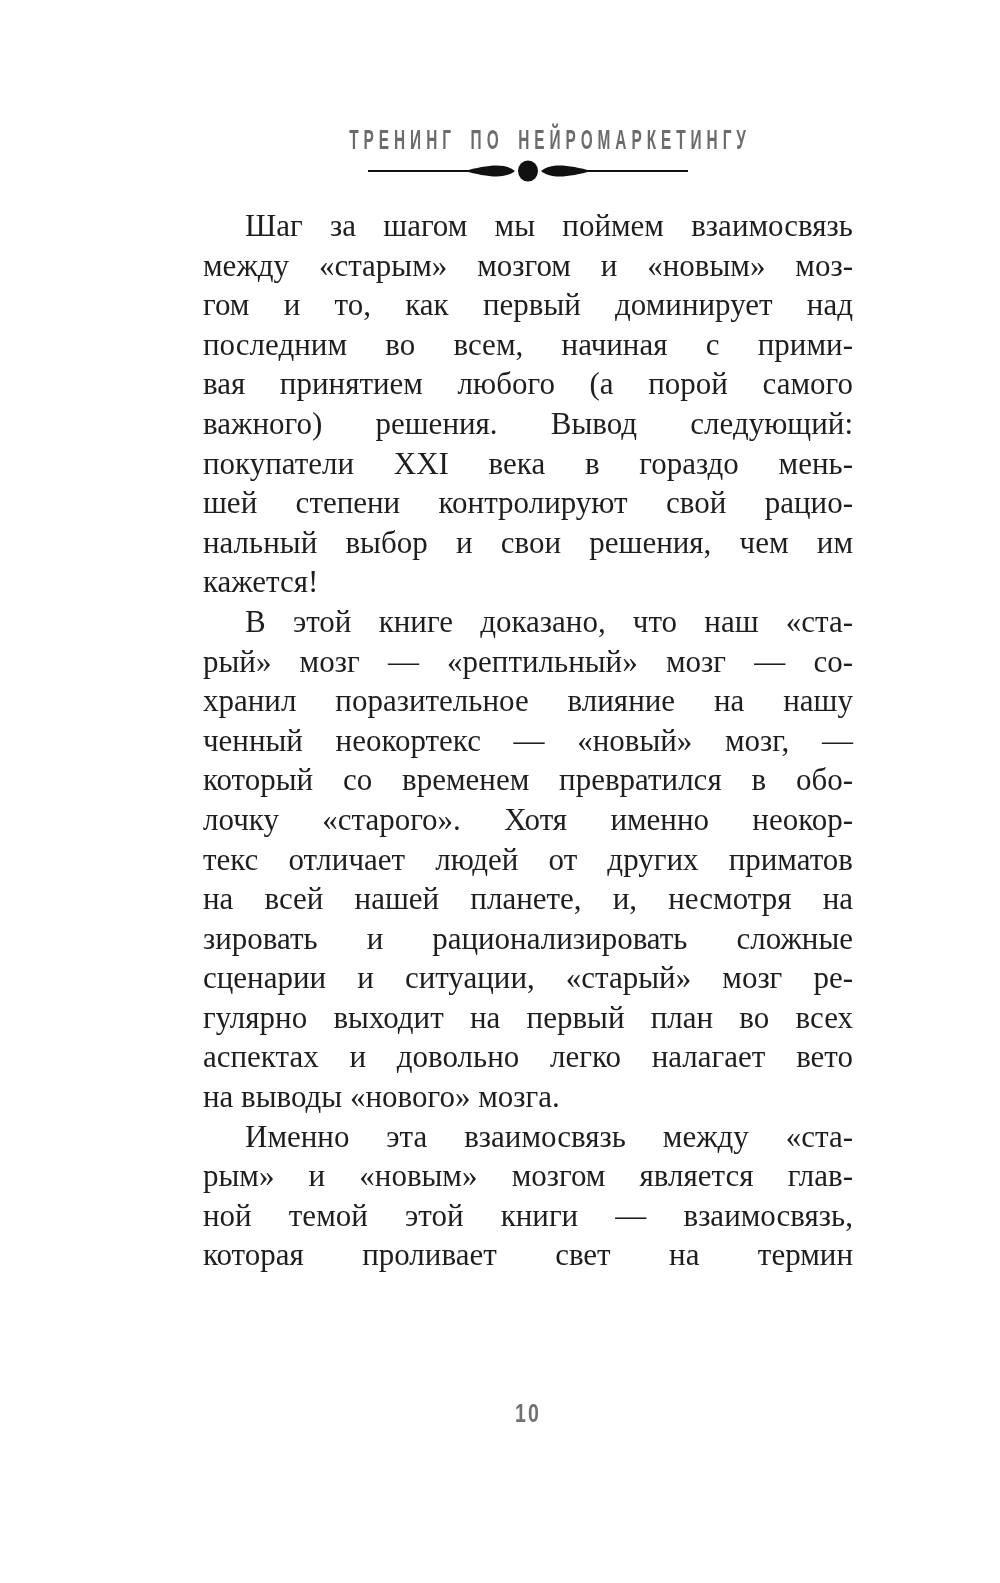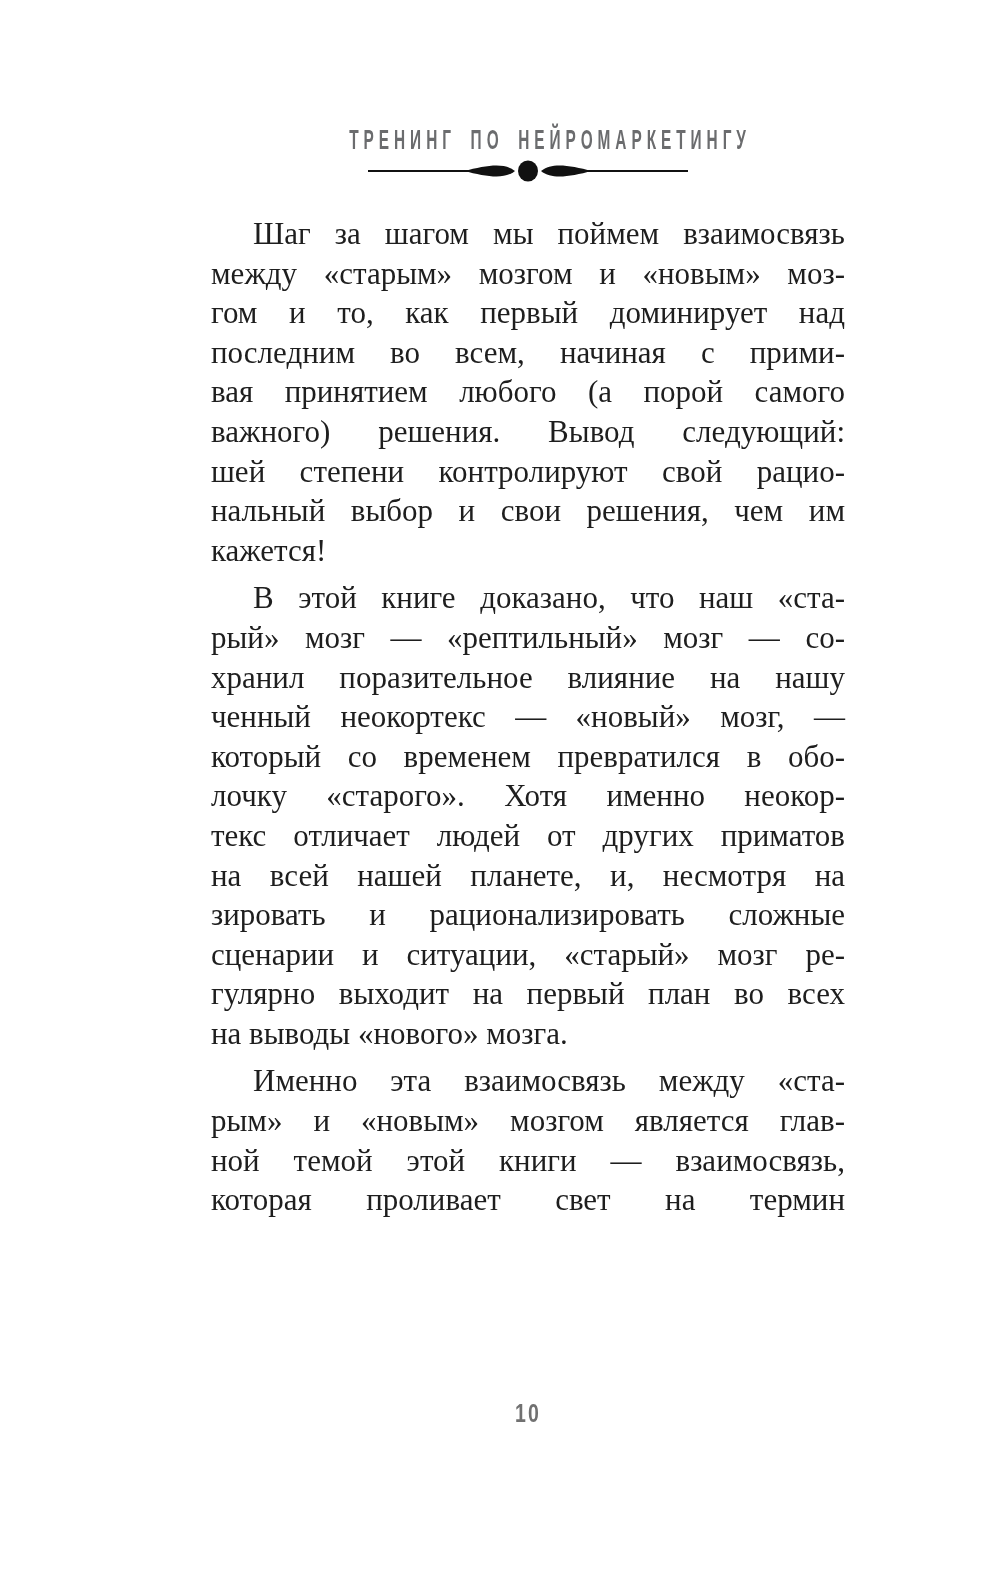--- a/index.html
+++ b/index.html
@@ -36,21 +36,21 @@
     height: 26px;
   }
   .body-text {
     position: absolute;
     top: 206px;
     left: 203px;
     width: 650px;
     color: #1e1e1e;
     font-size: 31px;
   }
-  .para { margin: 8px; padding: 0; }
+  .para { margin: 0; padding: 0; }
   .line {
     line-height: 39.6px;
     white-space: normal;
     text-align: justify;
     text-align-last: justify;
   }
   .line.end {
     text-align: left;
     text-align-last: left;
   }
@@ -86,36 +86,38 @@
   </svg>
 
   <div class="body-text">
       <div class="para">
         <div class="line indent">Шаг за шагом мы поймем взаимосвязь</div>
         <div class="line">между «старым» мозгом и «новым» моз-</div>
         <div class="line">гом и то, как первый доминирует над</div>
         <div class="line">последним во всем, начиная с прими-</div>
         <div class="line">вая принятием любого (а порой самого</div>
         <div class="line">важного) решения. Вывод следующий:</div>
+        <div class="line">покупатели XXI века в гораздо мень-</div>
         <div class="line">шей степени контролируют свой рацио-</div>
         <div class="line">нальный выбор и свои решения, чем им</div>
         <div class="line end">кажется!</div>
       </div>
       <div class="para">
         <div class="line indent">В этой книге доказано, что наш «ста-</div>
         <div class="line">рый» мозг — «рептильный» мозг — со-</div>
         <div class="line">хранил поразительное влияние на нашу</div>
         <div class="line">ченный неокортекс — «новый» мозг, —</div>
         <div class="line">который со временем превратился в обо-</div>
         <div class="line">лочку «старого». Хотя именно неокор-</div>
         <div class="line">текс отличает людей от других приматов</div>
         <div class="line">на всей нашей планете, и, несмотря на</div>
         <div class="line">зировать и рационализировать сложные</div>
         <div class="line">сценарии и ситуации, «старый» мозг ре-</div>
         <div class="line">гулярно выходит на первый план во всех</div>
+        <div class="line">аспектах и довольно легко налагает вето</div>
         <div class="line end">на выводы «нового» мозга.</div>
       </div>
       <div class="para">
         <div class="line indent">Именно эта взаимосвязь между «ста-</div>
         <div class="line">рым» и «новым» мозгом является глав-</div>
         <div class="line">ной темой этой книги — взаимосвязь,</div>
         <div class="line">которая проливает свет на термин</div>
       </div>
     </div>
 

